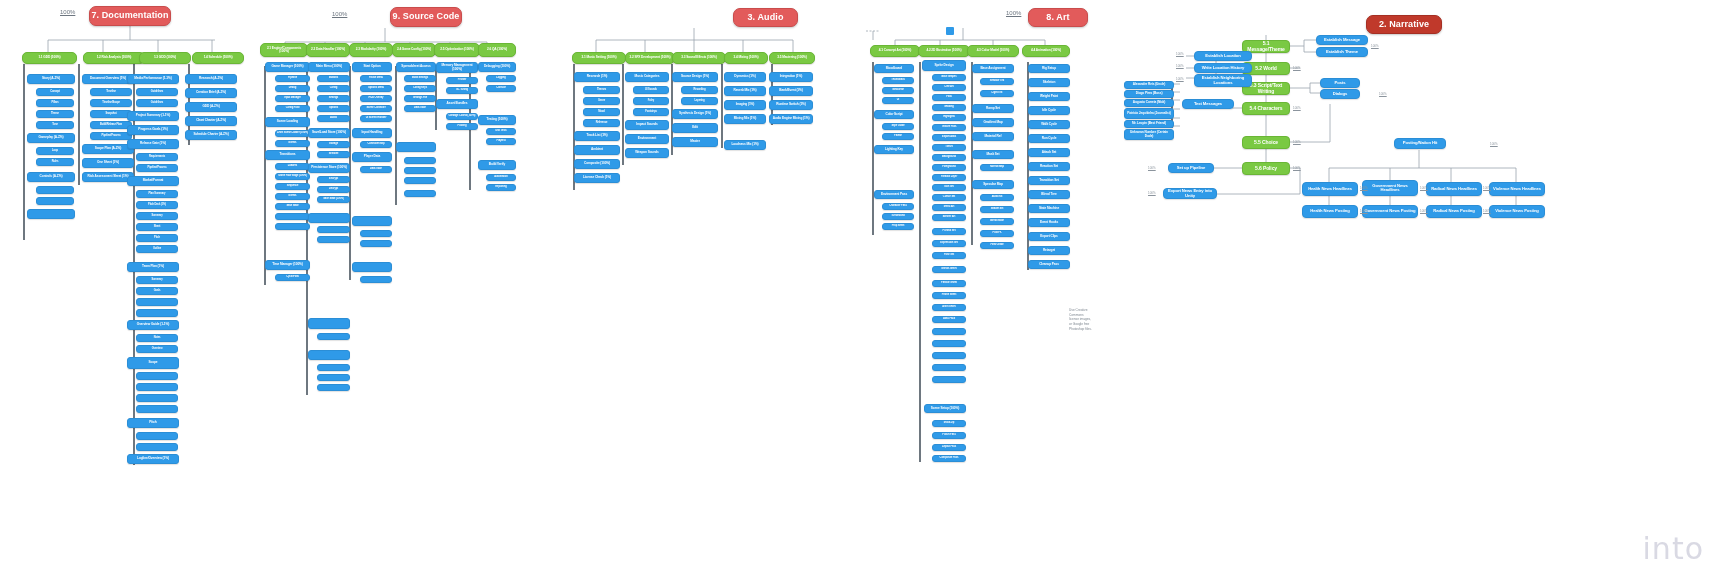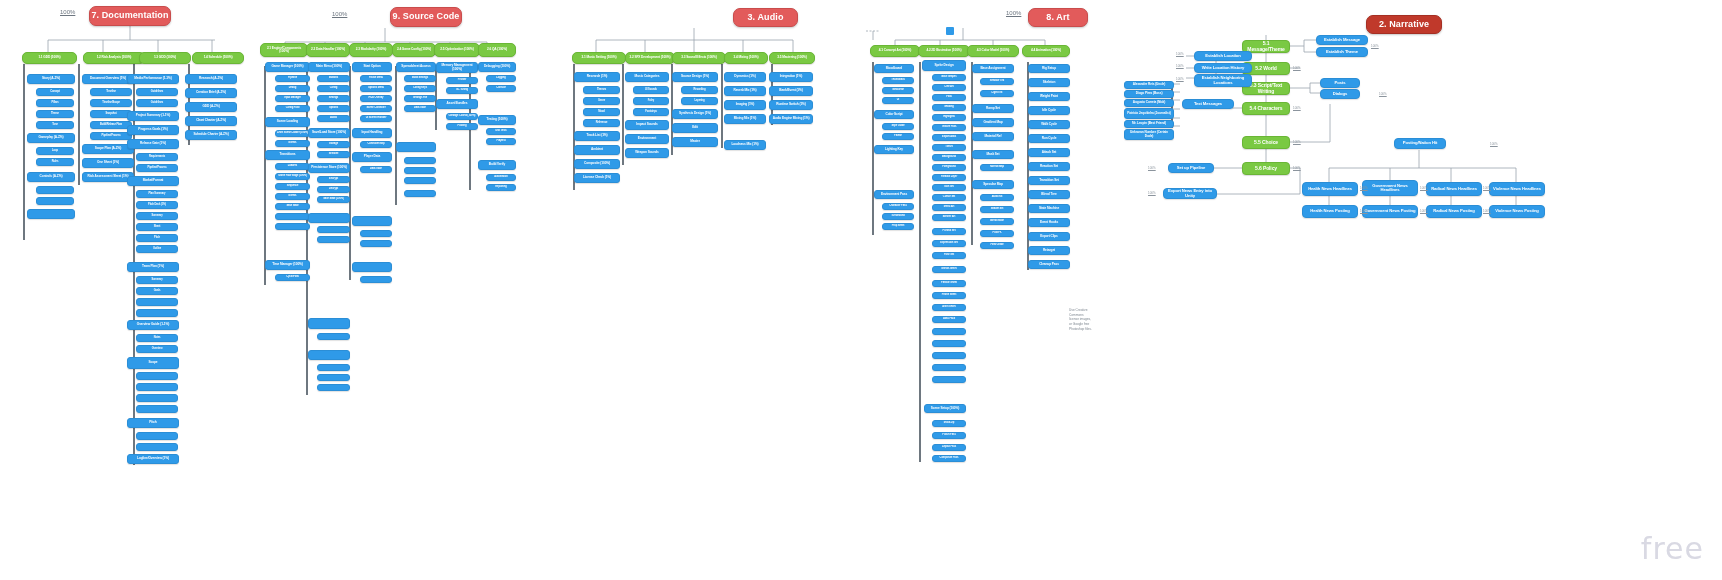--- a/index.html
+++ b/index.html
@@ -587,15 +587,15 @@
   <div class="pct tiny" style="left:1360px; top:186px;">100%</div>
   <div class="pct tiny" style="left:1420px; top:186px;">100%</div>
   <div class="pct tiny" style="left:1483px; top:186px;">100%</div>
   <div class="pct tiny" style="left:1360px; top:209px;">100%</div>
   <div class="pct tiny" style="left:1420px; top:209px;">100%</div>
   <div class="pct tiny" style="left:1483px; top:209px;">100%</div>
   <div class="pct tiny" style="left:1490px; top:142px;">100%</div>
   <div class="pct tiny" style="left:1379px; top:92px;">100%</div>
   <div class="pct tiny" style="left:1371px; top:44px;">100%</div>
 
-  <div class="miro">free</div>
+  <div class="miro">into</div>
 
 </div>
 
 </body></html>

